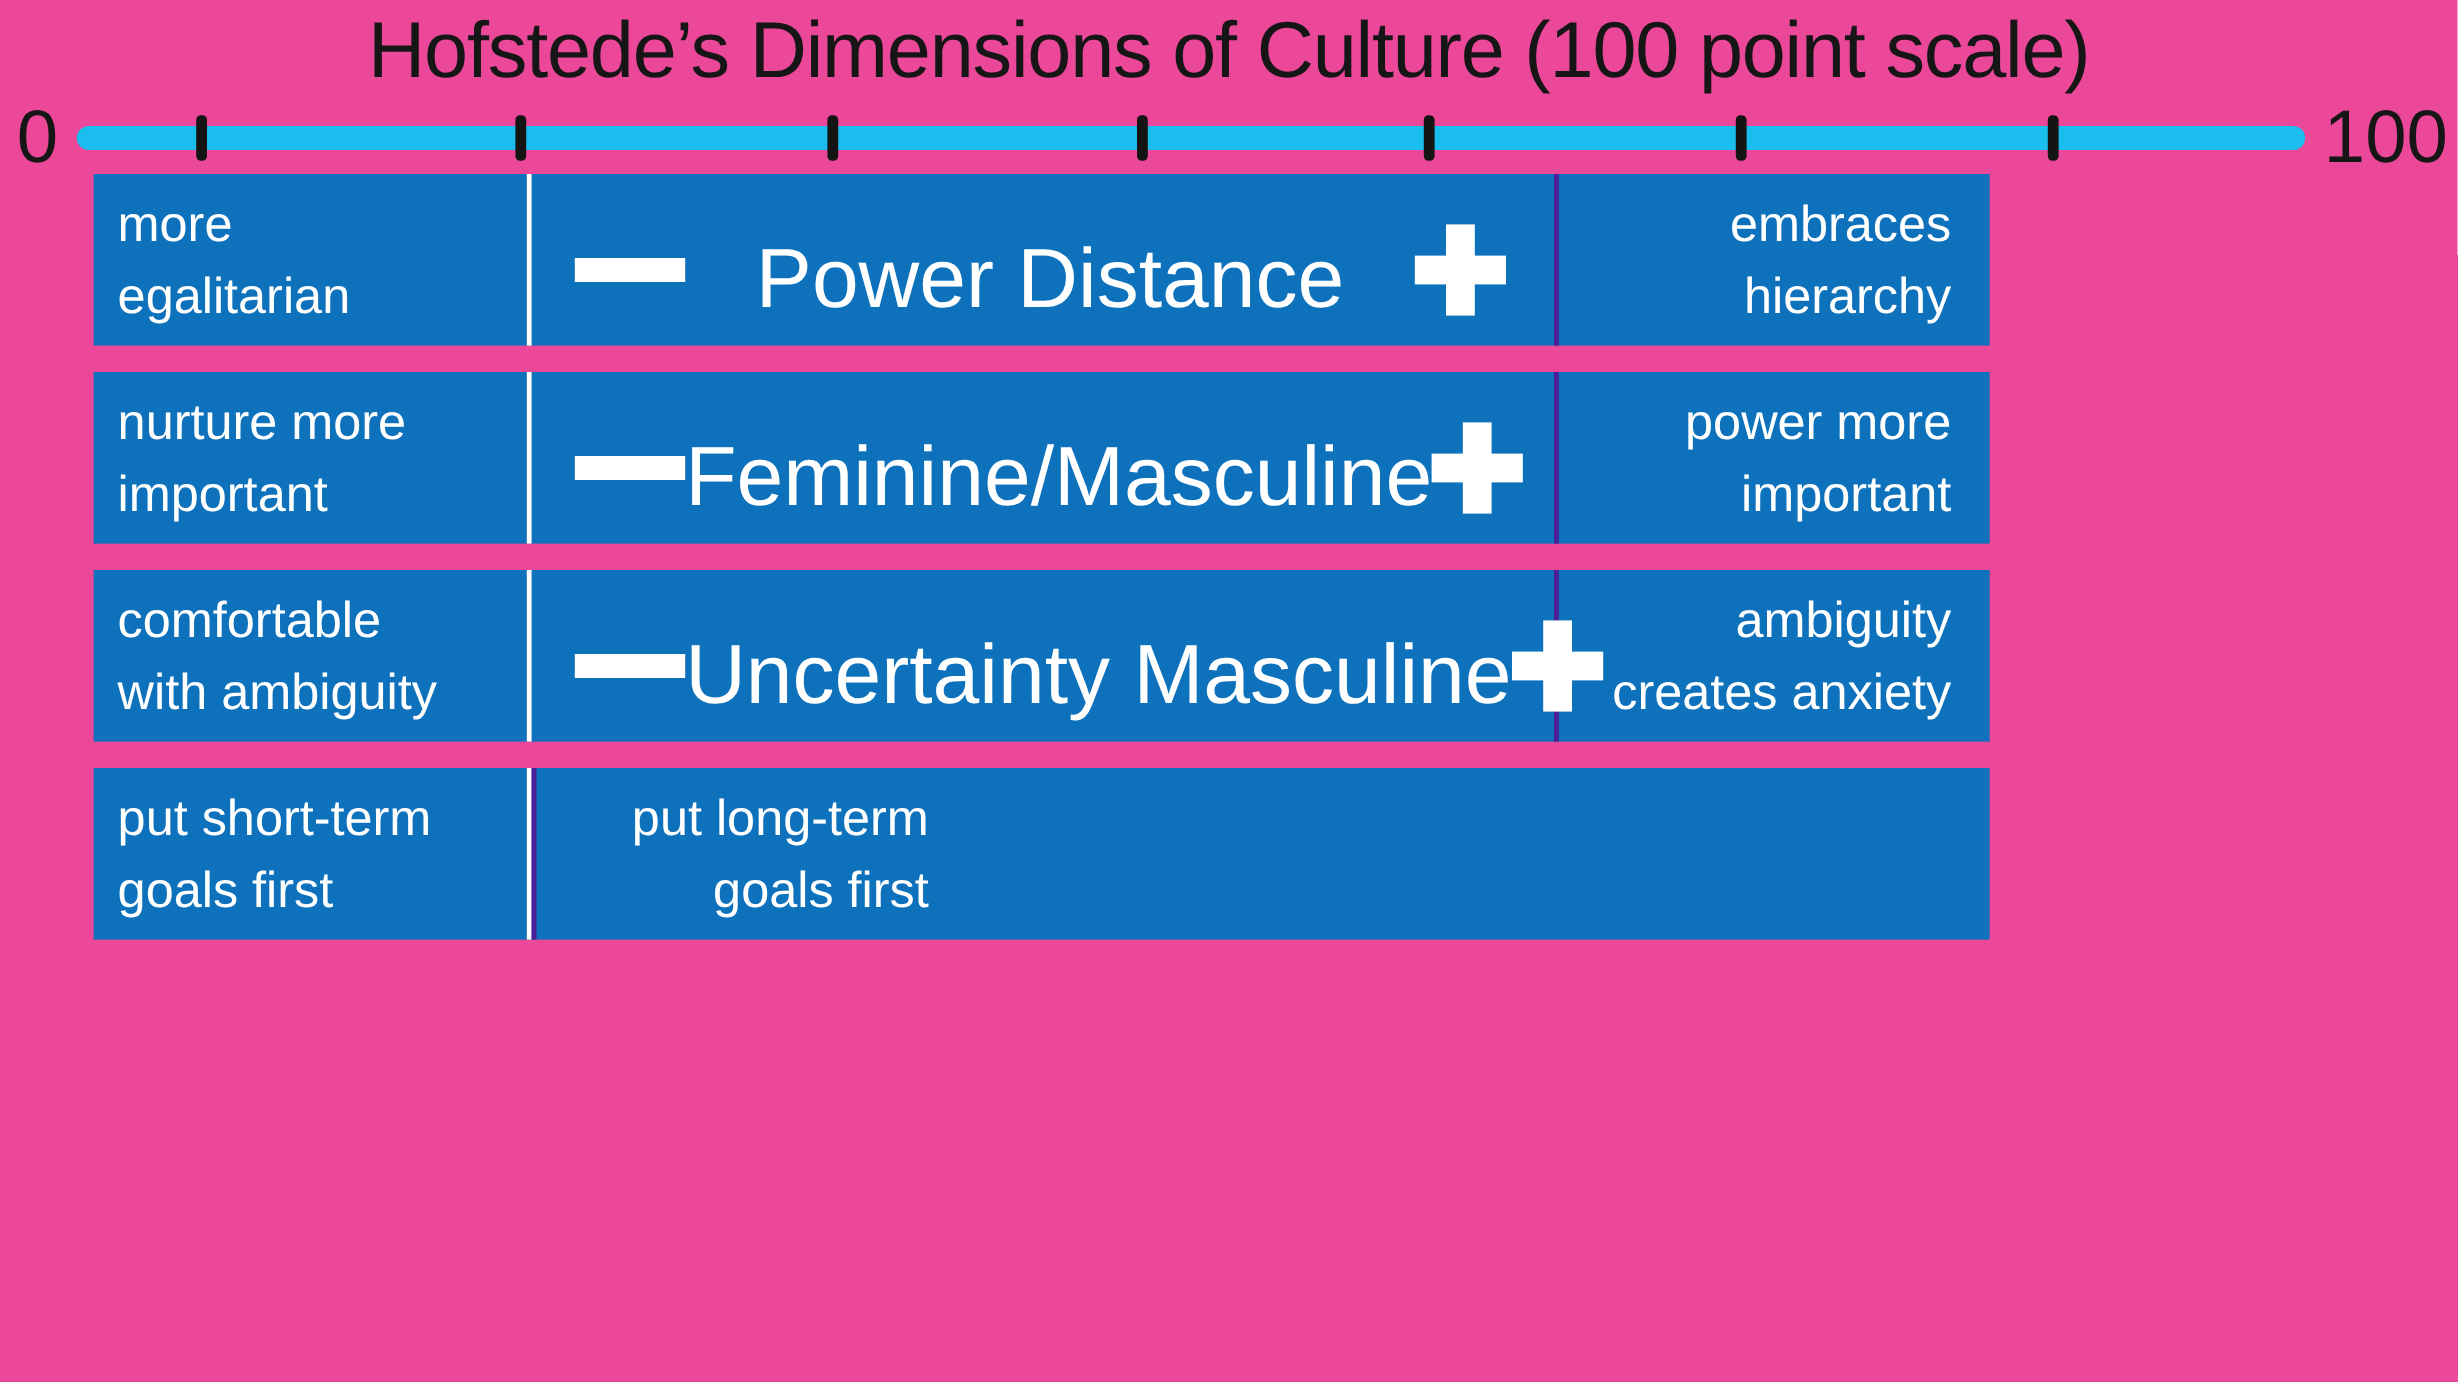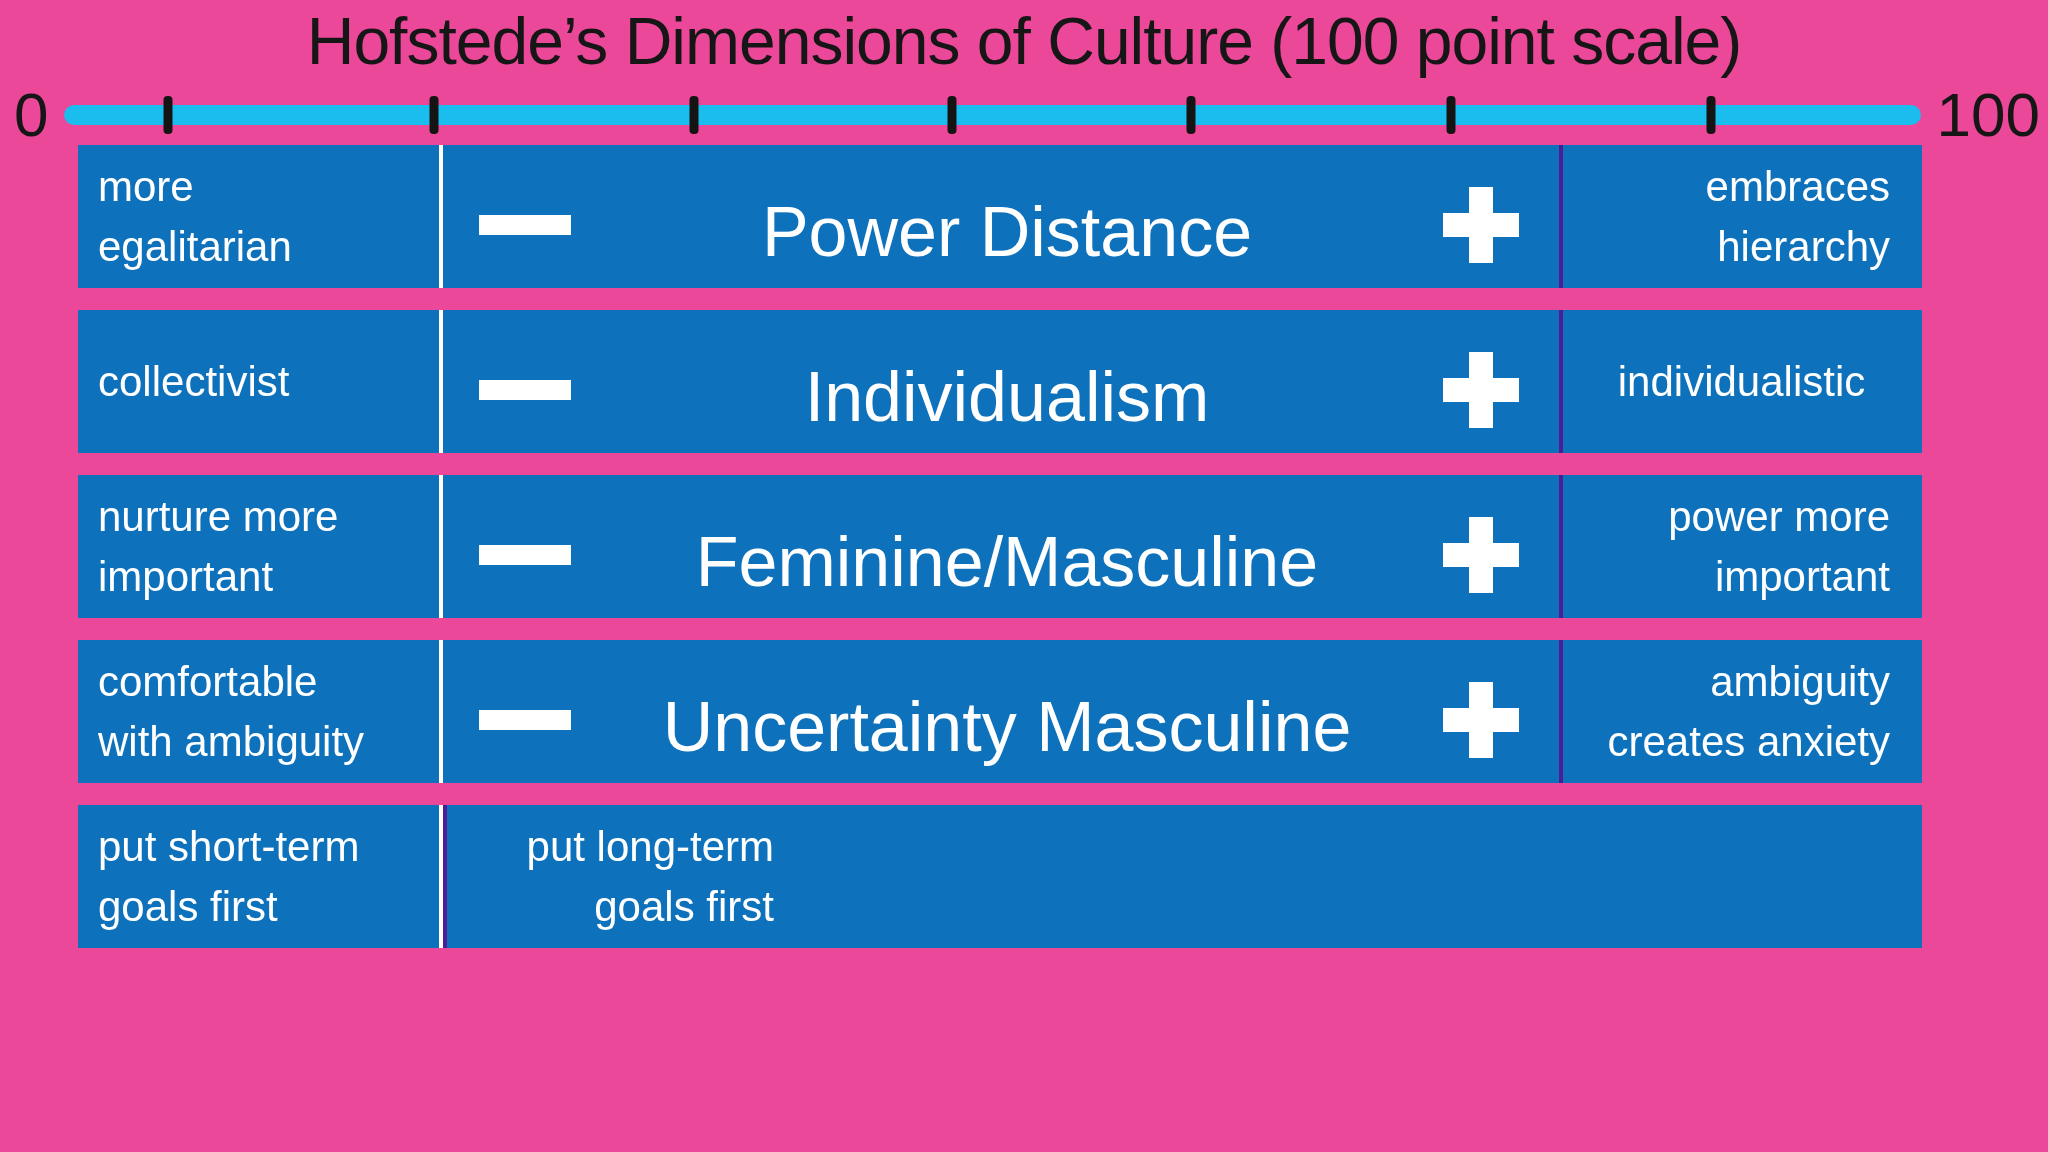--- a/index.html
+++ b/index.html
@@ -55,21 +55,21 @@
     width: 9px;
     height: 38px;
     background: #141414;
     border-radius: 4px;
   }
   
   .rows {
     position: absolute;
     top: 145px;
     left: 78px;
-    width: 1844px;
+    width: 1580px;
     display: flex;
     flex-direction: column;
     gap: 22px;
   }
   .row {
     display: flex;
     height: 143px;
     background: #0D71BC;
   }
   .cell { box-sizing: border-box; }
@@ -181,33 +181,20 @@
         <span class="minus-icon"></span>
         <span class="dim-title">Power Distance</span>
         <span class="plus-icon"></span>
       </div>
       <div class="cell cell-right">
         <span class="pole-label">embraces
 hierarchy</span>
       </div>
     </div>
 
-    <div class="row center-right">
-      <div class="cell cell-left">
-        <span class="pole-label">collectivist</span>
-      </div>
-      <div class="cell cell-mid">
-        <span class="minus-icon"></span>
-        <span class="dim-title">Individualism</span>
-        <span class="plus-icon"></span>
-      </div>
-      <div class="cell cell-right">
-        <span class="pole-label">individualistic</span>
-      </div>
-    </div>
 
     <div class="row">
       <div class="cell cell-left">
         <span class="pole-label">nurture more
 important</span>
       </div>
       <div class="cell cell-mid">
         <span class="minus-icon"></span>
         <span class="dim-title">Feminine/Masculine</span>
         <span class="plus-icon"></span>

